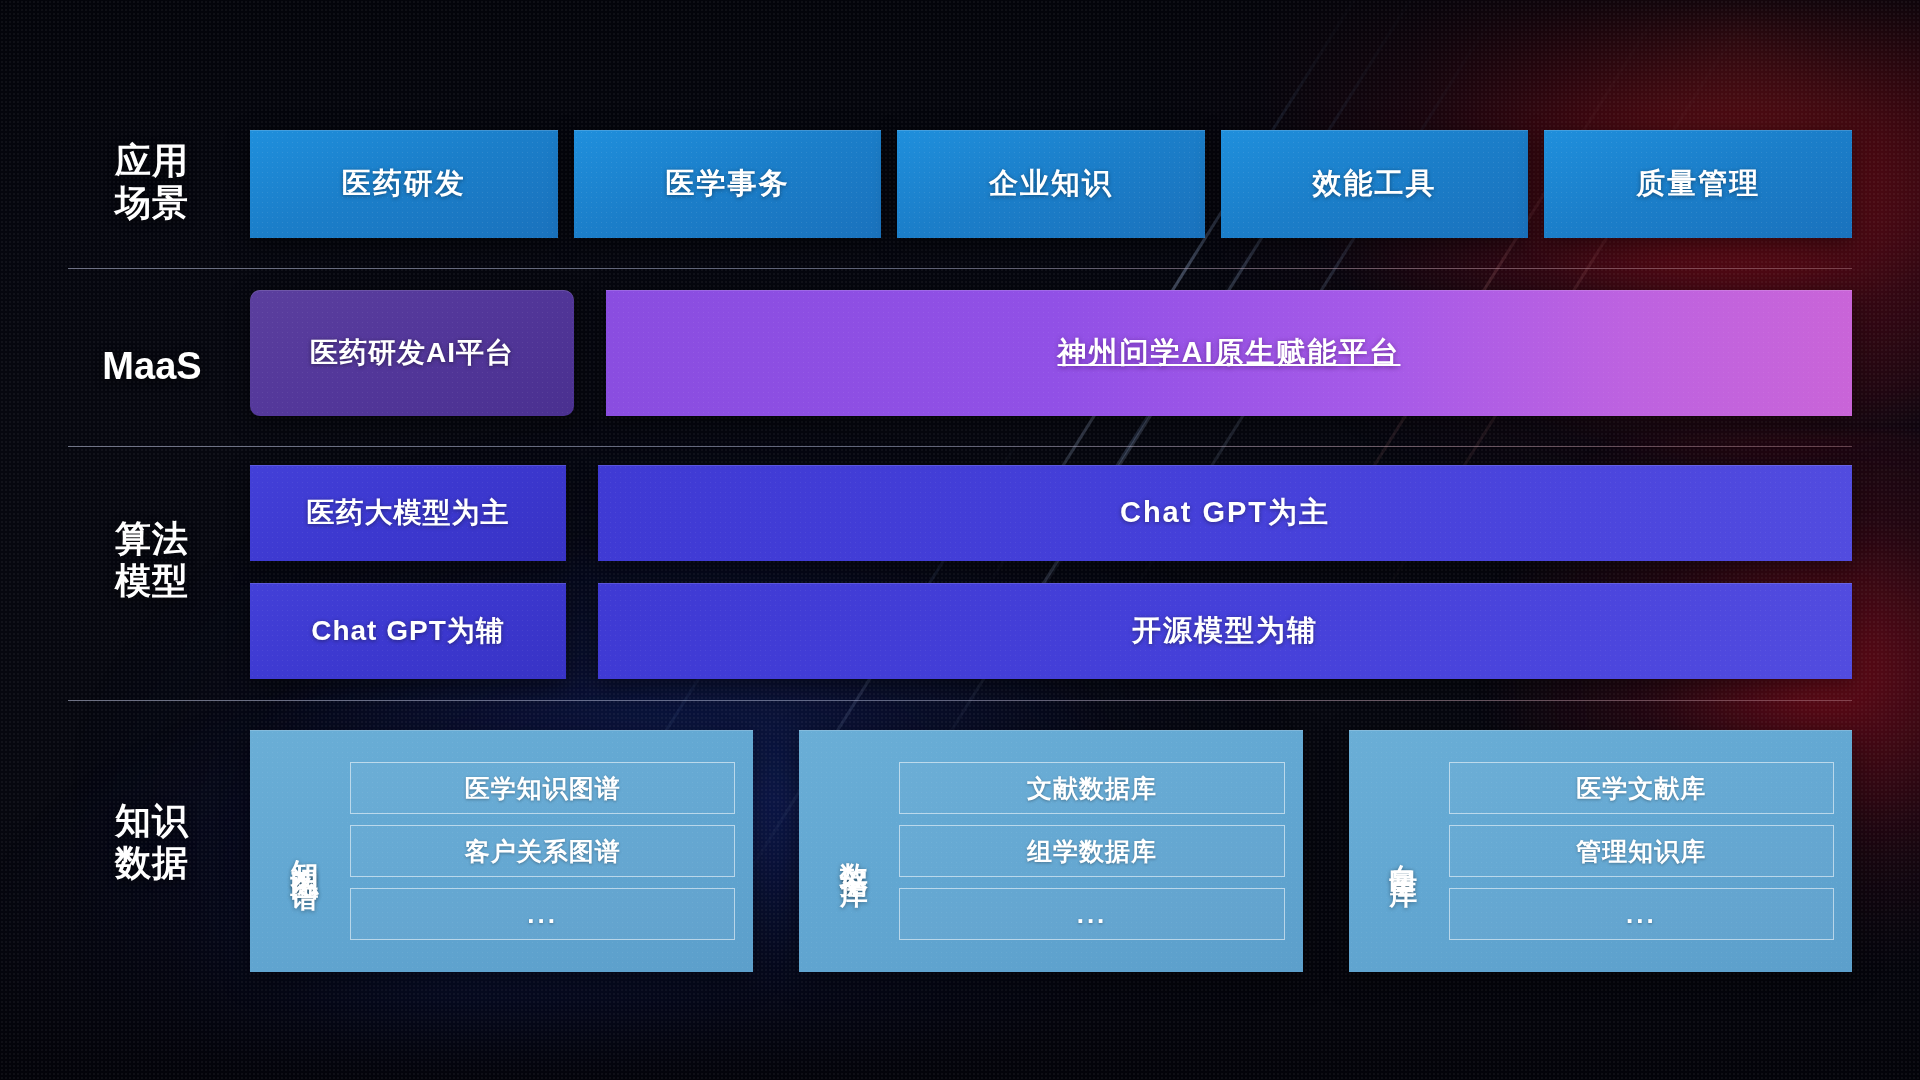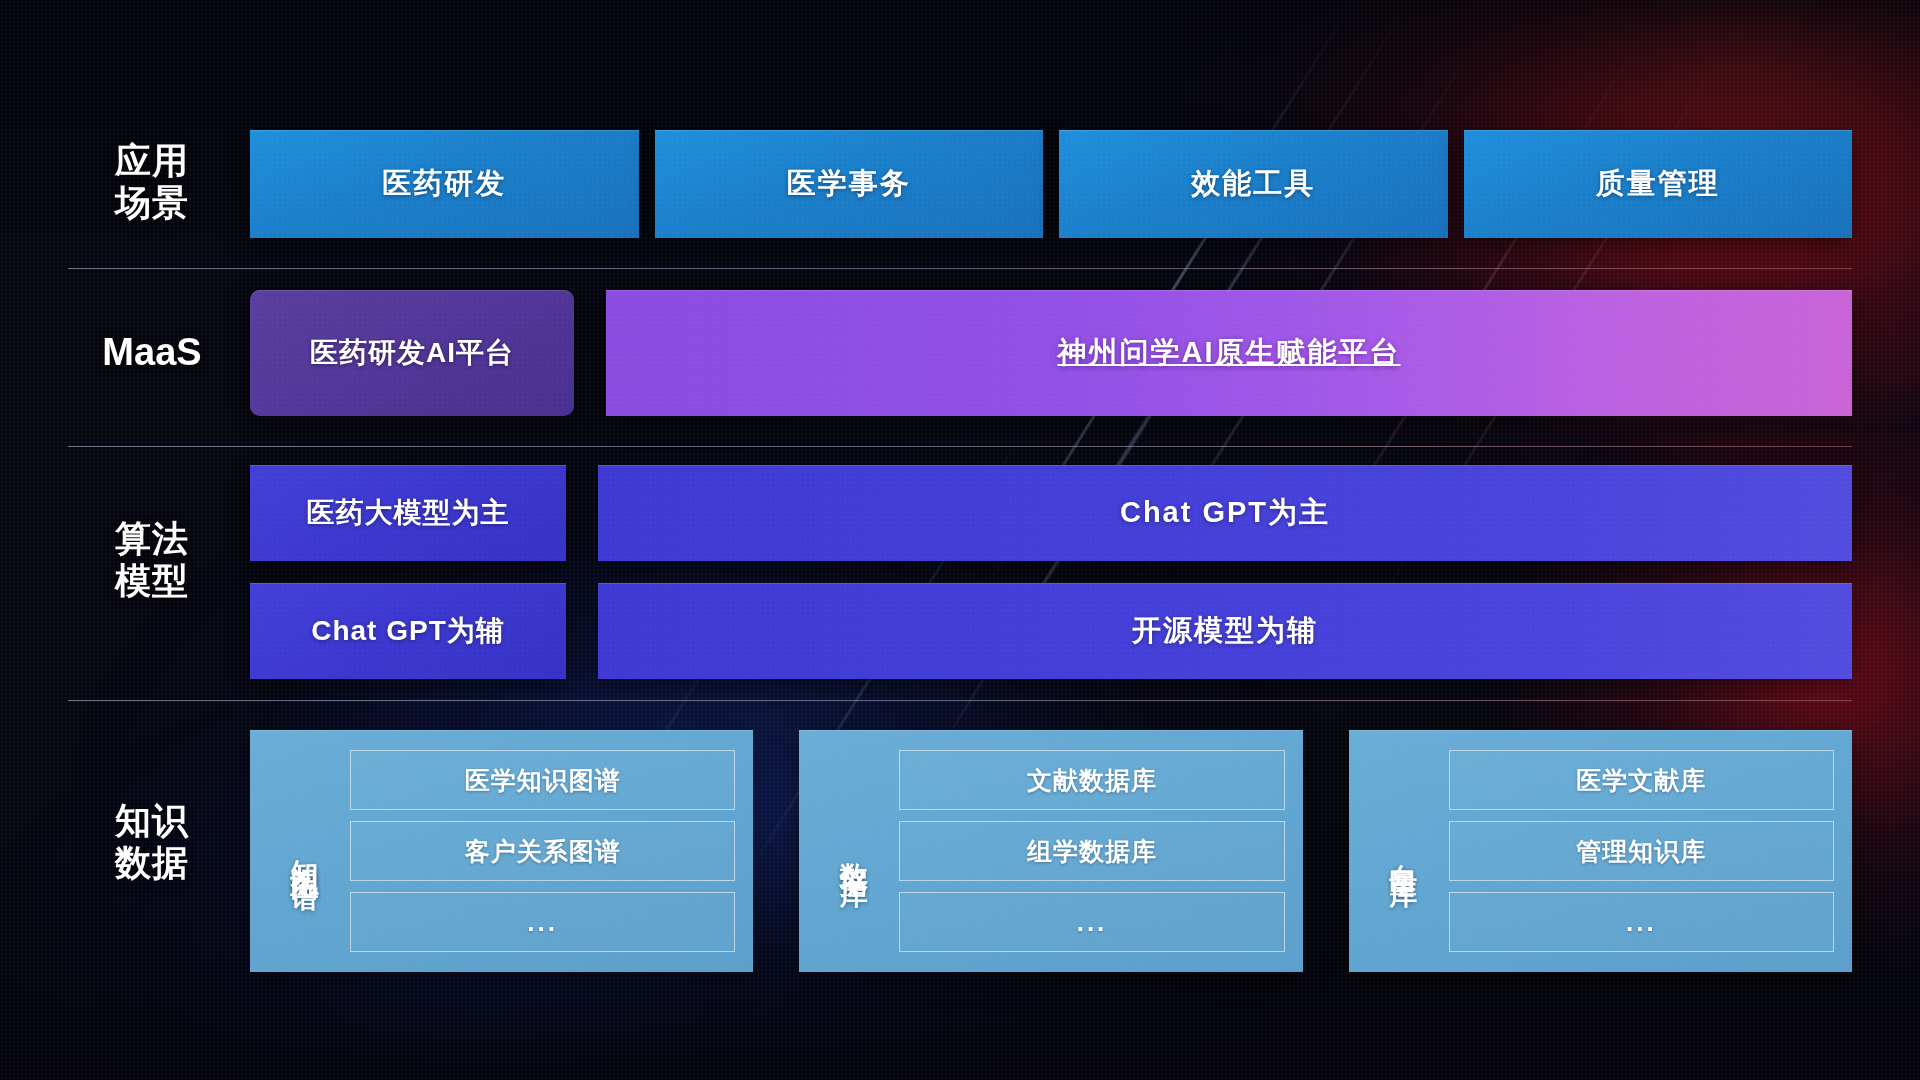--- a/index.html
+++ b/index.html
@@ -187,21 +187,21 @@
     display:flex; align-items:center; justify-content:center;
     color:#fff; font-size:28px; font-weight:bold;
     writing-mode:vertical-rl;
     letter-spacing:7px;
     line-height:1;
     text-shadow:0 1px 4px rgba(0,0,0,.35);
     position:relative; z-index:2;
   }
   .know-items{ flex:1; display:flex; flex-direction:column; justify-content:center; gap:11px; position:relative; z-index:2; }
   .know-item{
-    height:60px;
+    height:52px;
     border:1px solid rgba(255,255,255,.55);
     display:flex; align-items:center; justify-content:center;
     color:#ffffff; font-size:25px; font-weight:bold; letter-spacing:1px;
     background:rgba(255,255,255,.03);
     text-shadow:0 1px 3px rgba(0,0,0,.3);
   }
   .know-item.ellipsis{ font-size:26px; letter-spacing:3px; }
 </style>
 </head>
 <body>
@@ -229,27 +229,28 @@
 <div id="diagram">
 
   <div class="rlabel cn" style="top:140px;">
     <div>应用</div>
     <div>场景</div>
   </div>
 
   <div class="scene-strip">
     <div class="scene-box">医药研发</div>
     <div class="scene-box">医学事务</div>
+    <div class="scene-box">企业知识</div>
     <div class="scene-box">效能工具</div>
     <div class="scene-box">质量管理</div>
   </div>
 
   <div class="sep" style="top:268px;"></div>
 
-  <div class="rlabel en" style="top:330px;">MaaS</div>
+  <div class="rlabel en" style="top:344px;">MaaS</div>
 
   <div class="maas-strip">
     <div class="maas-left">医药研发AI平台</div>
     <div class="maas-right">神州问学AI原生赋能平台</div>
   </div>
 
   <div class="sep" style="top:446px;"></div>
 
   <div class="rlabel cn" style="top:518px;text-align:center;">
     <div>算法</div>

